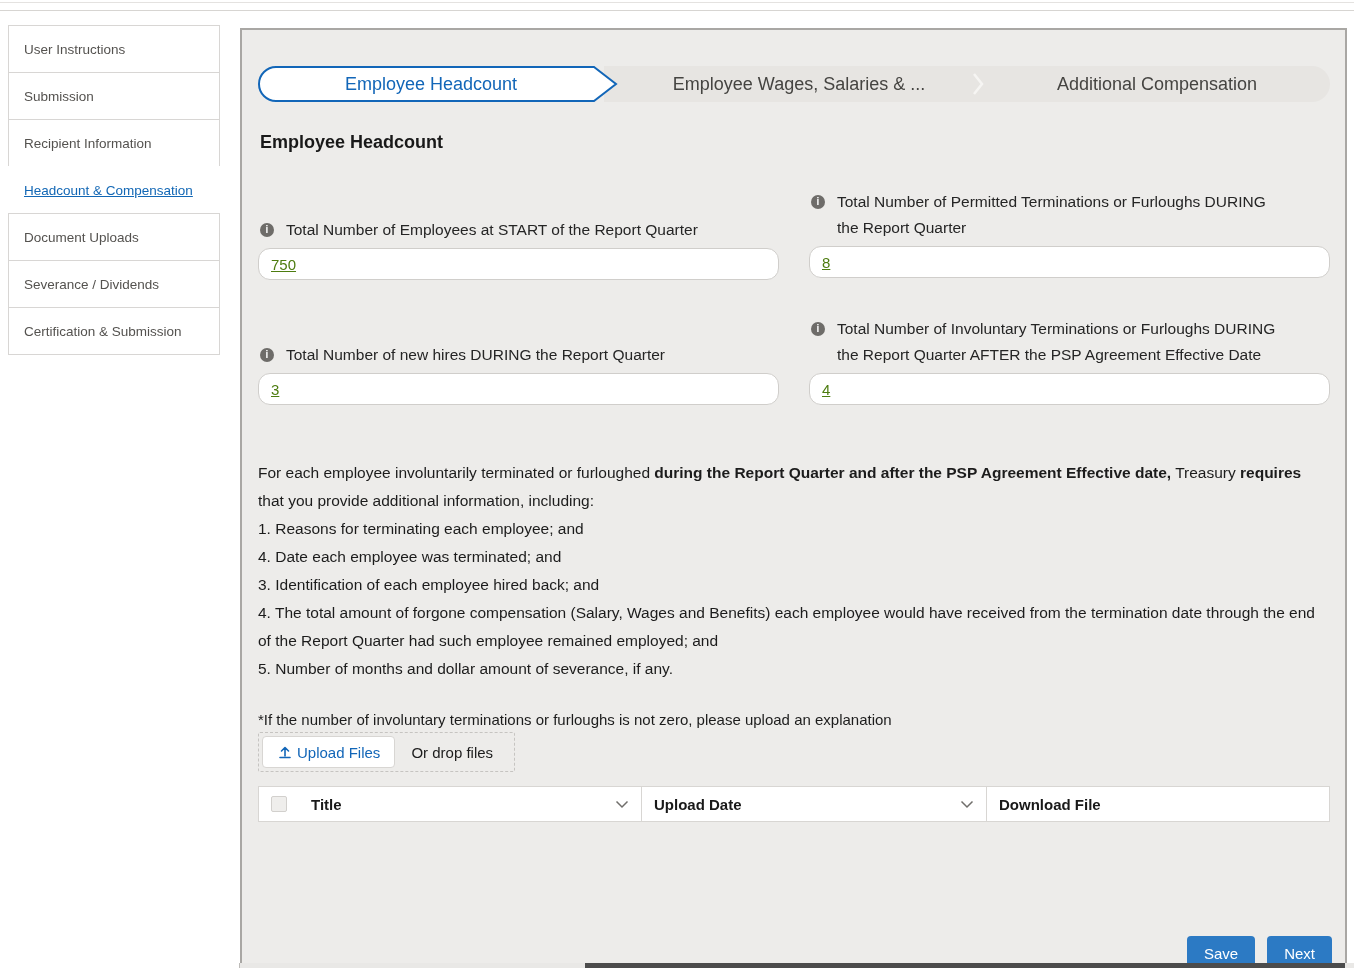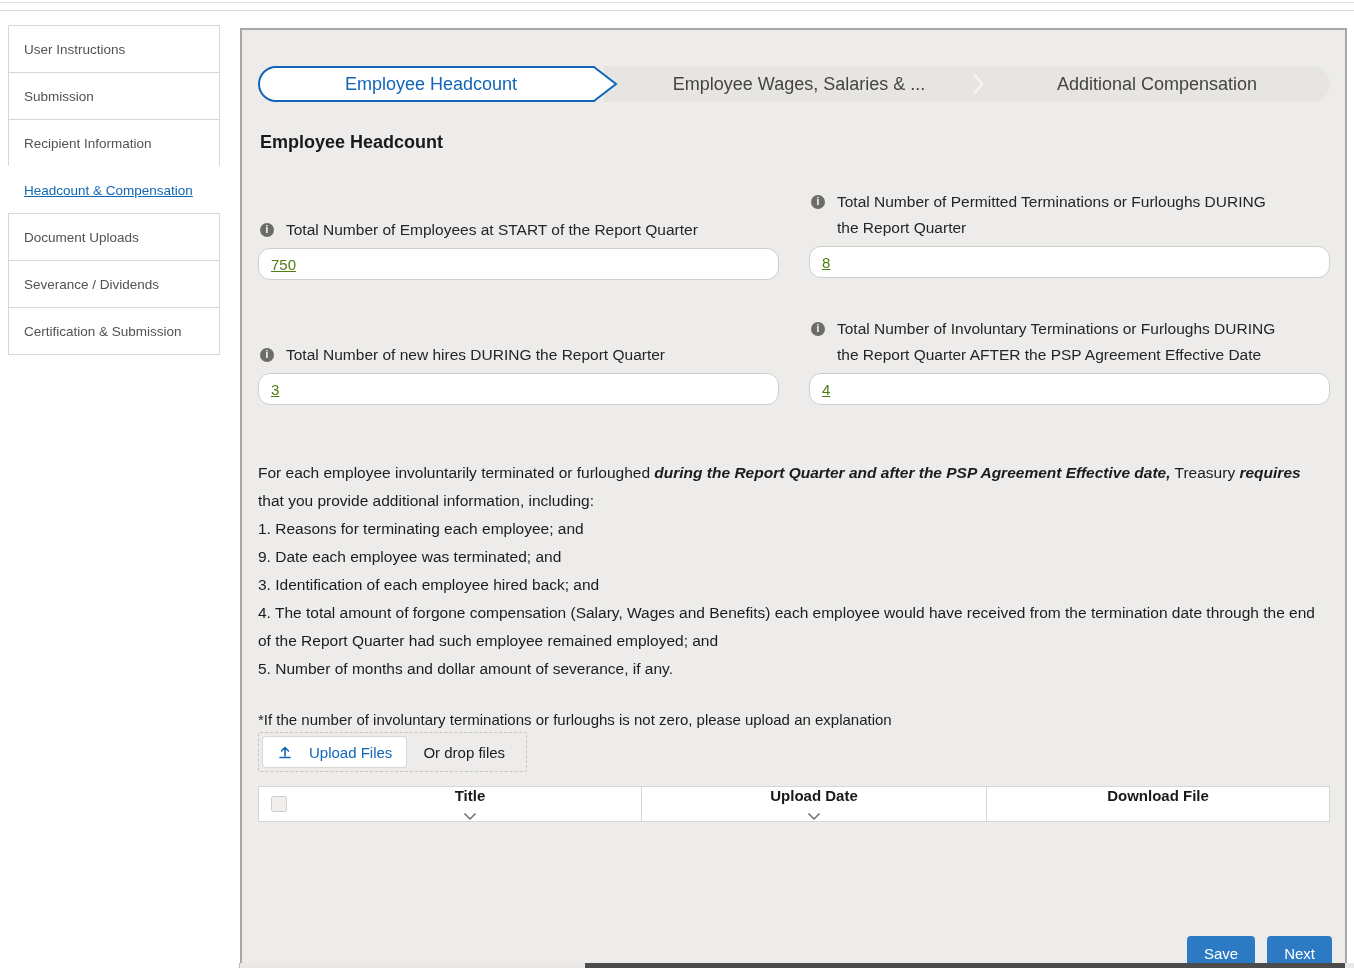--- a/index.html
+++ b/index.html
@@ -72,43 +72,43 @@
   .finput {
     display:block; margin-top:5px; width:100%; height:32px;
     border:1px solid #d0cecb; border-radius:12px; padding:0 12px;
     font-size:15px; color:#4d7c0f; background:#fff; outline:none;
     font-family:"Liberation Sans", sans-serif;
     text-decoration:underline;
   }
 
   
   .info-block { margin-top:54px; font-size:15.5px; line-height:28px; color:#1c1c1c; }
-  .info-block b { font-weight:700;font-style:italic; }
+  .info-block b { font-weight:700; }
   .note-line { margin-top:28px; font-size:15px; color:#1c1c1c; }
 
   .upload-label { margin-top:16px; font-size:12px; color:#3e3e3c; }
   .dropzone {
     margin-top:4px; display:inline-flex; align-items:center;
     border:1px dashed #c6c4c1; padding:3px; border-radius:2px; background:transparent;
   }
   .upload-btn {
-    display:inline-flex; align-items:center; gap:16px; background:#fff;
+    display:inline-flex; align-items:center; gap:4px; background:#fff;
     border:1px solid #d8d6d3; border-radius:4px; padding:0 14px; height:32px;
     color:#1266b8; font-size:15px; cursor:pointer; font-family:"Liberation Sans", sans-serif;
   }
   .drop-text { margin:0 18px 0 16px; font-size:15px; color:#1c1c1c; }
 
   
   .doc-table {
     margin-top:14px; background:#fff; border:1px solid #d8d6d3; height:36px;
     display:grid; grid-template-columns:40px 342px 345px 1fr;
   }
   .th {
     display:flex; align-items:center; justify-content:space-between;
-    padding:0 12px; font-weight:700; font-size:15px; color:#191919;flex-direction:column;
+    padding:0 12px; font-weight:700; font-size:15px; color:#191919;
   }
   .th.bordered { border-left:1px solid #d8d6d3; }
   .cb-cell { display:flex; align-items:center; justify-content:center; }
   .checkbox {
     width:16px; height:16px; background:#efeeec; border:1px solid #d2d0cd;
     border-radius:2px; cursor:pointer;
   }
 
   
   .actions { position:absolute; right:13px; top:906px; display:flex; gap:12px; }
@@ -198,21 +198,21 @@
       </div>
       <input class="finput" type="text" value="4" style="">
     </div>
 
   </div>
 
   
   <div class="info-block">
     <div><span>For each employee involuntarily terminated or furloughed </span><b>during the Report Quarter and after the PSP Agreement Effective date,</b><span> Treasury </span><b>requires</b><span> that you provide additional information, including:</span></div>
     <div>1. Reasons for terminating each employee; and</div>
-    <div>9. Date each employee was terminated; and</div>
+    <div>4. Date each employee was terminated; and</div>
     <div>3. Identification of each employee hired back; and</div>
     <div>4. The total amount of forgone compensation (Salary, Wages and Benefits) each employee would have received from the termination date through the end of the Report Quarter had such employee remained employed; and</div>
     <div>5. Number of months and dollar amount of severance, if any.</div>
   </div>
 
   <div class="note-line">*If the number of involuntary terminations or furloughs is not zero, please upload an explanation</div>
 
 
   <div class="dropzone">
     <button class="upload-btn">

